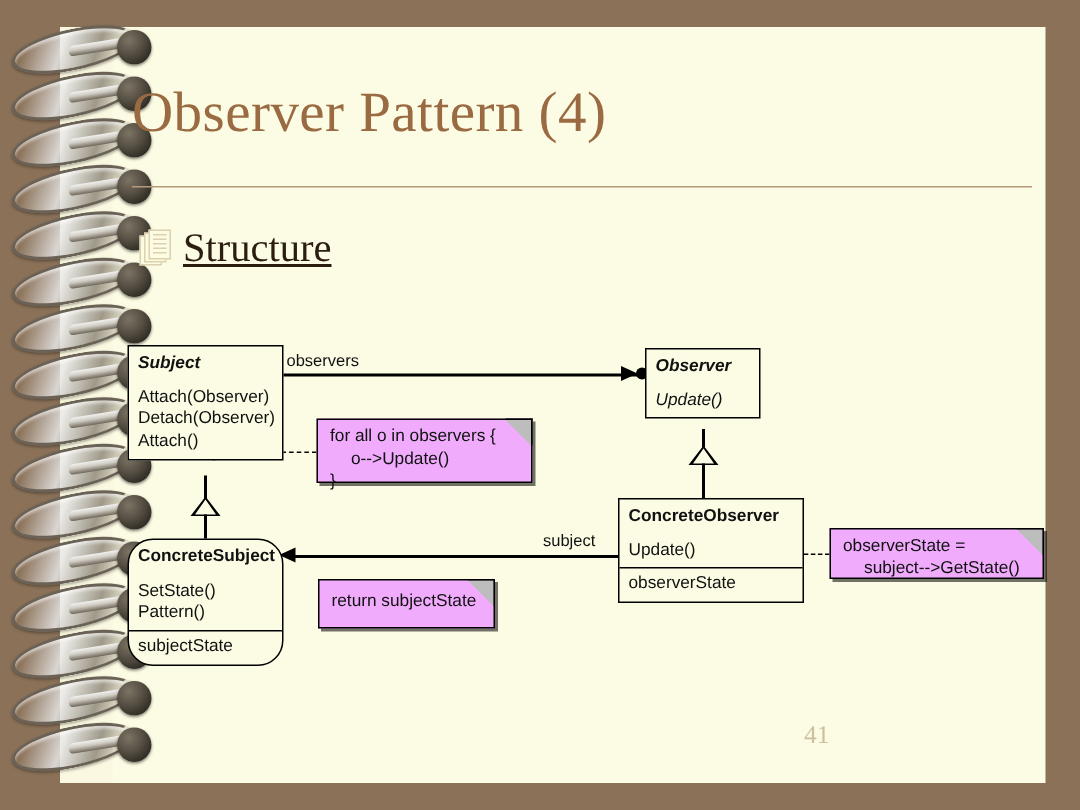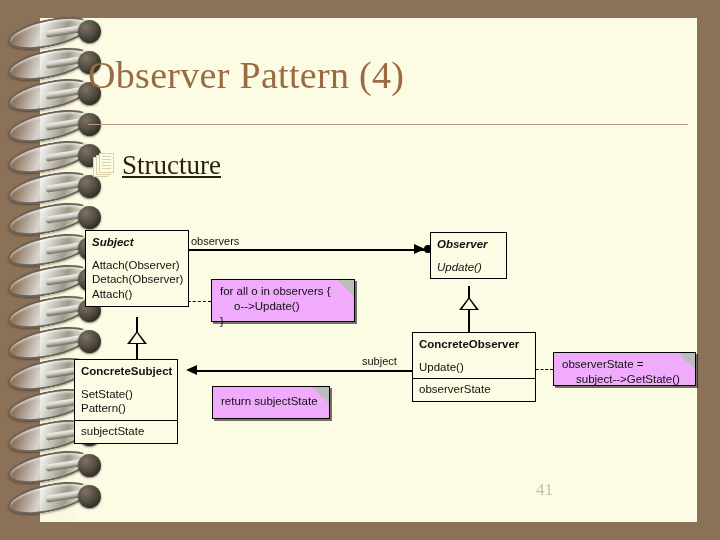--- a/index.html
+++ b/index.html
@@ -289,21 +289,21 @@
       </div>
     </div>
 
     <div class="ubox" style="left:430px;top:232px;width:77px;">
       <div class="name ital">Observer</div>
       <div class="sec">
         <div class="op ital">Update()</div>
       </div>
     </div>
 
-    <div class="ubox" style="left:74px;top:359px;width:104px;">
+    <div class="ubox" style="left:85px;top:359px;width:104px;border-radius:17px;">
       <div class="name">ConcreteSubject</div>
       <div class="sec">
         <div class="op">SetState()</div>
         <div class="op">Pattern()</div>
       </div>
       <div class="sec">
         <div class="attr">subjectState</div>
       </div>
     </div>
 

